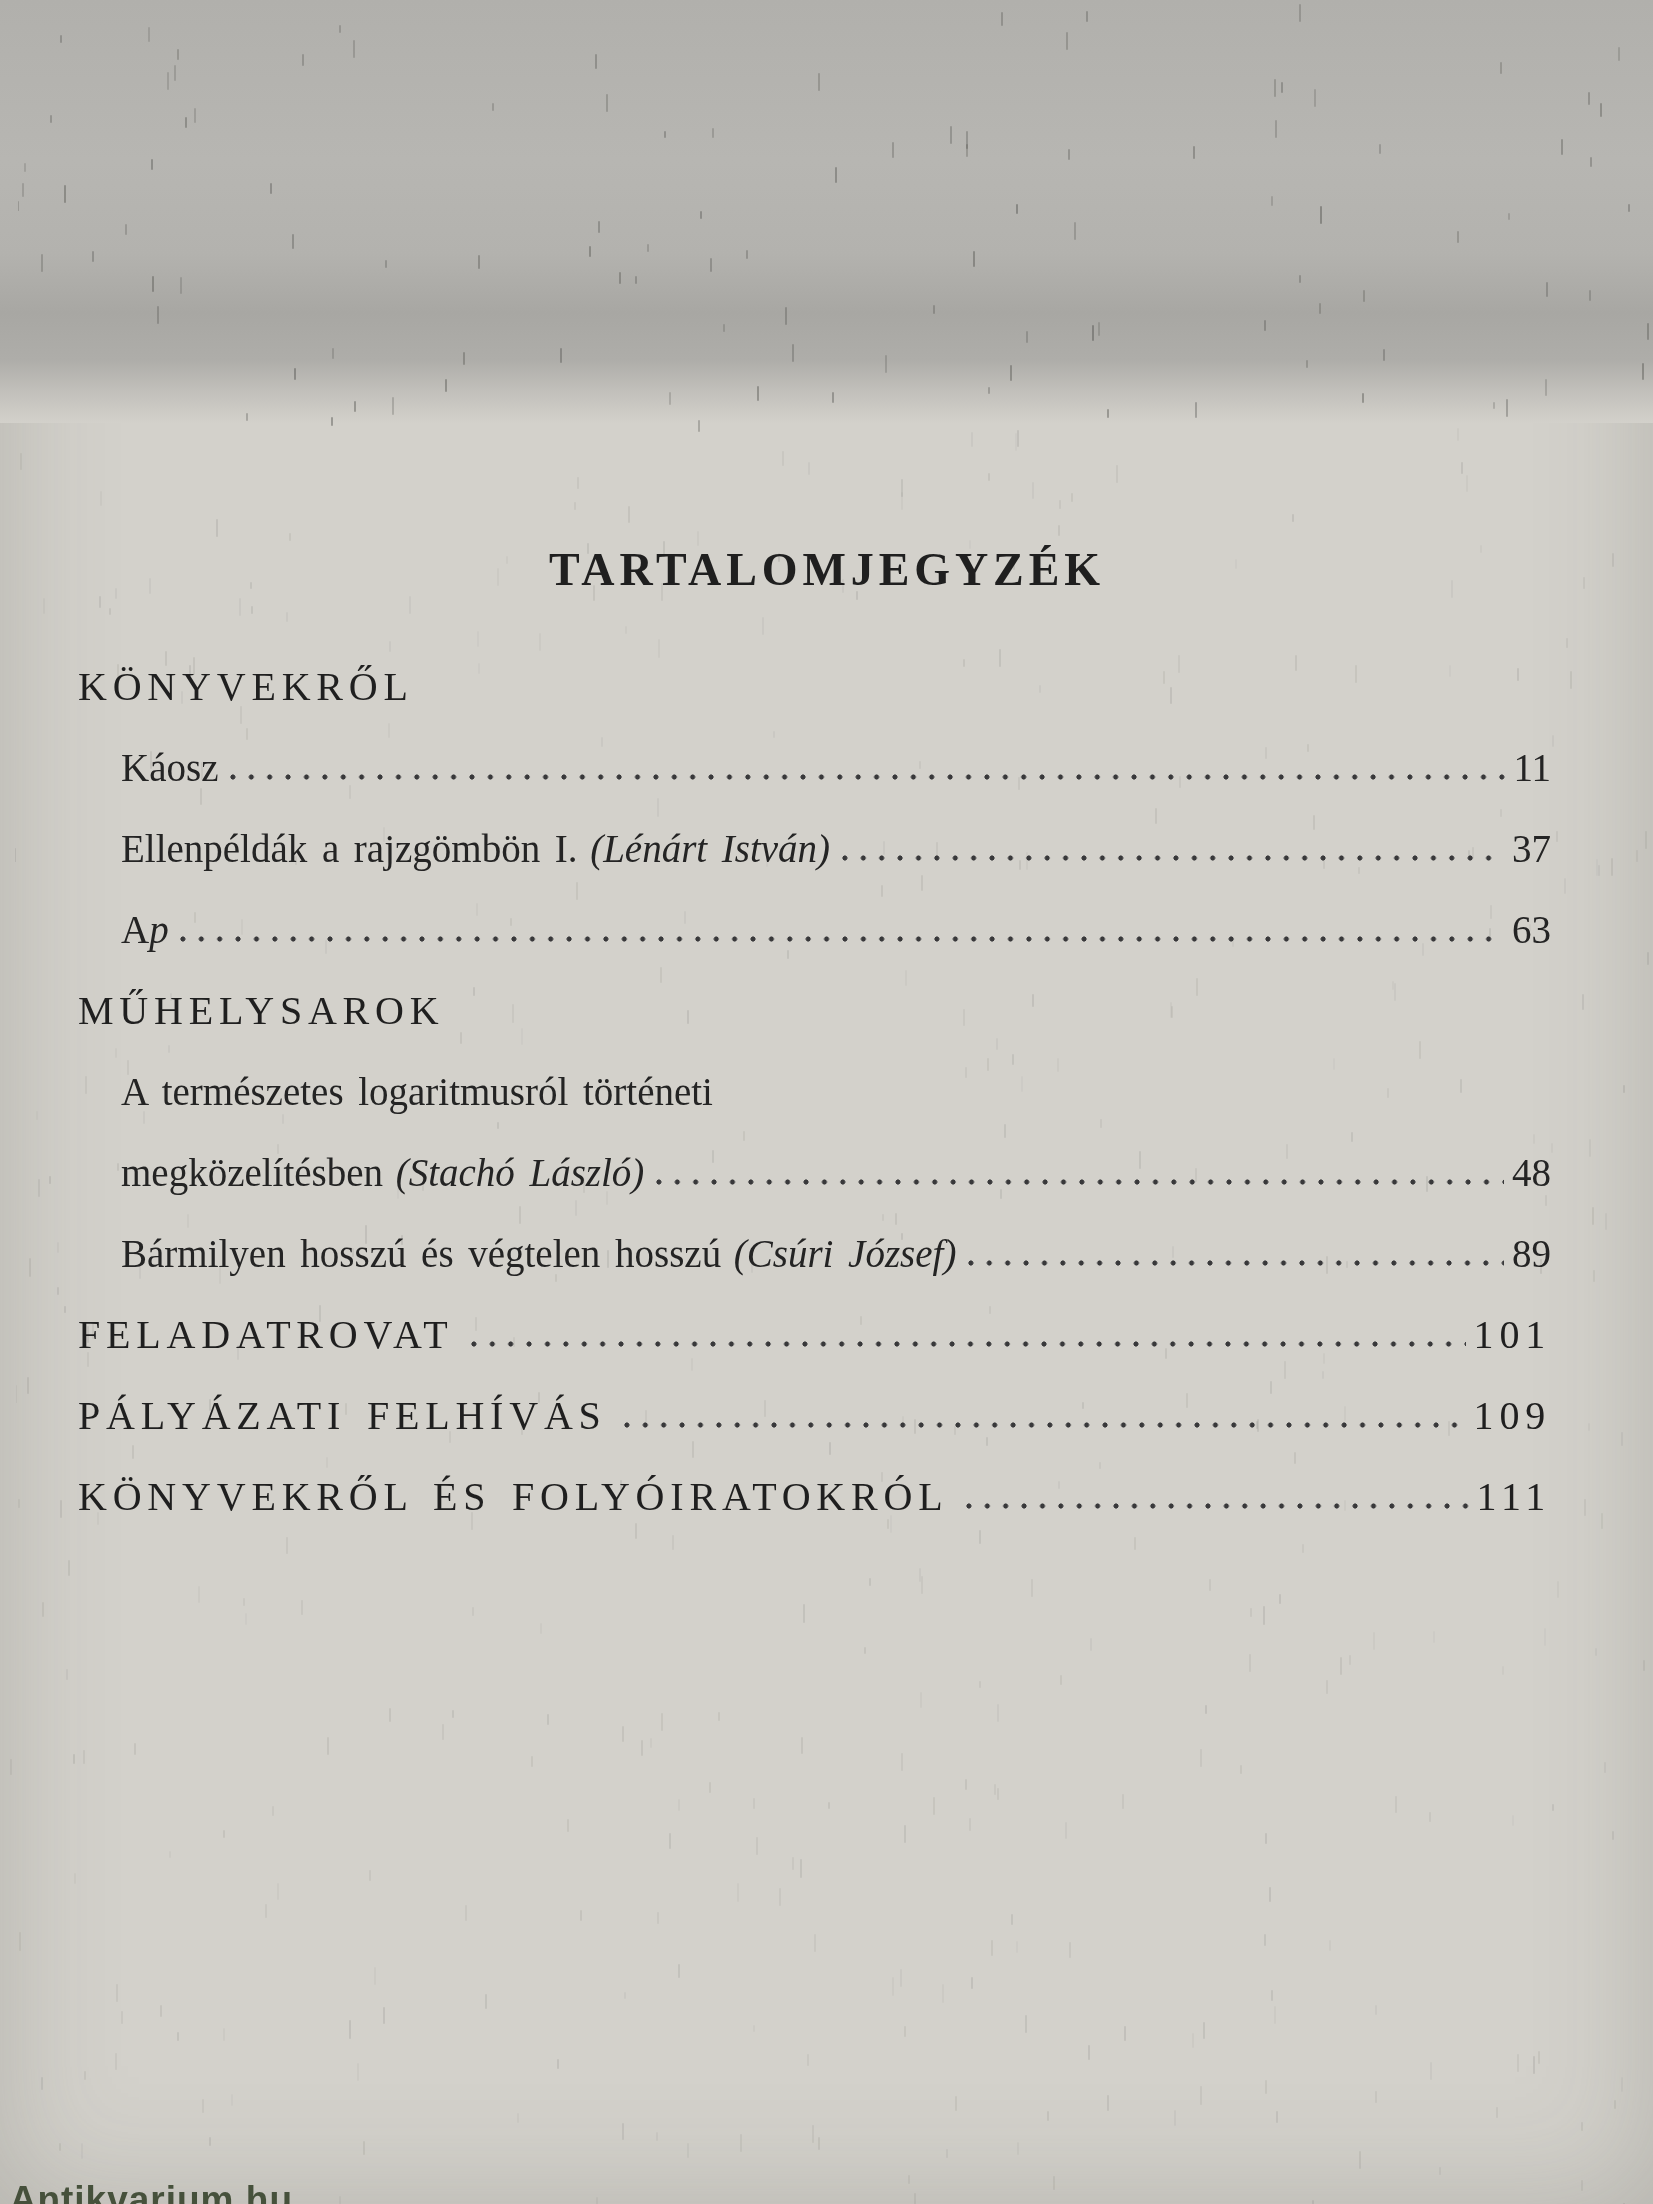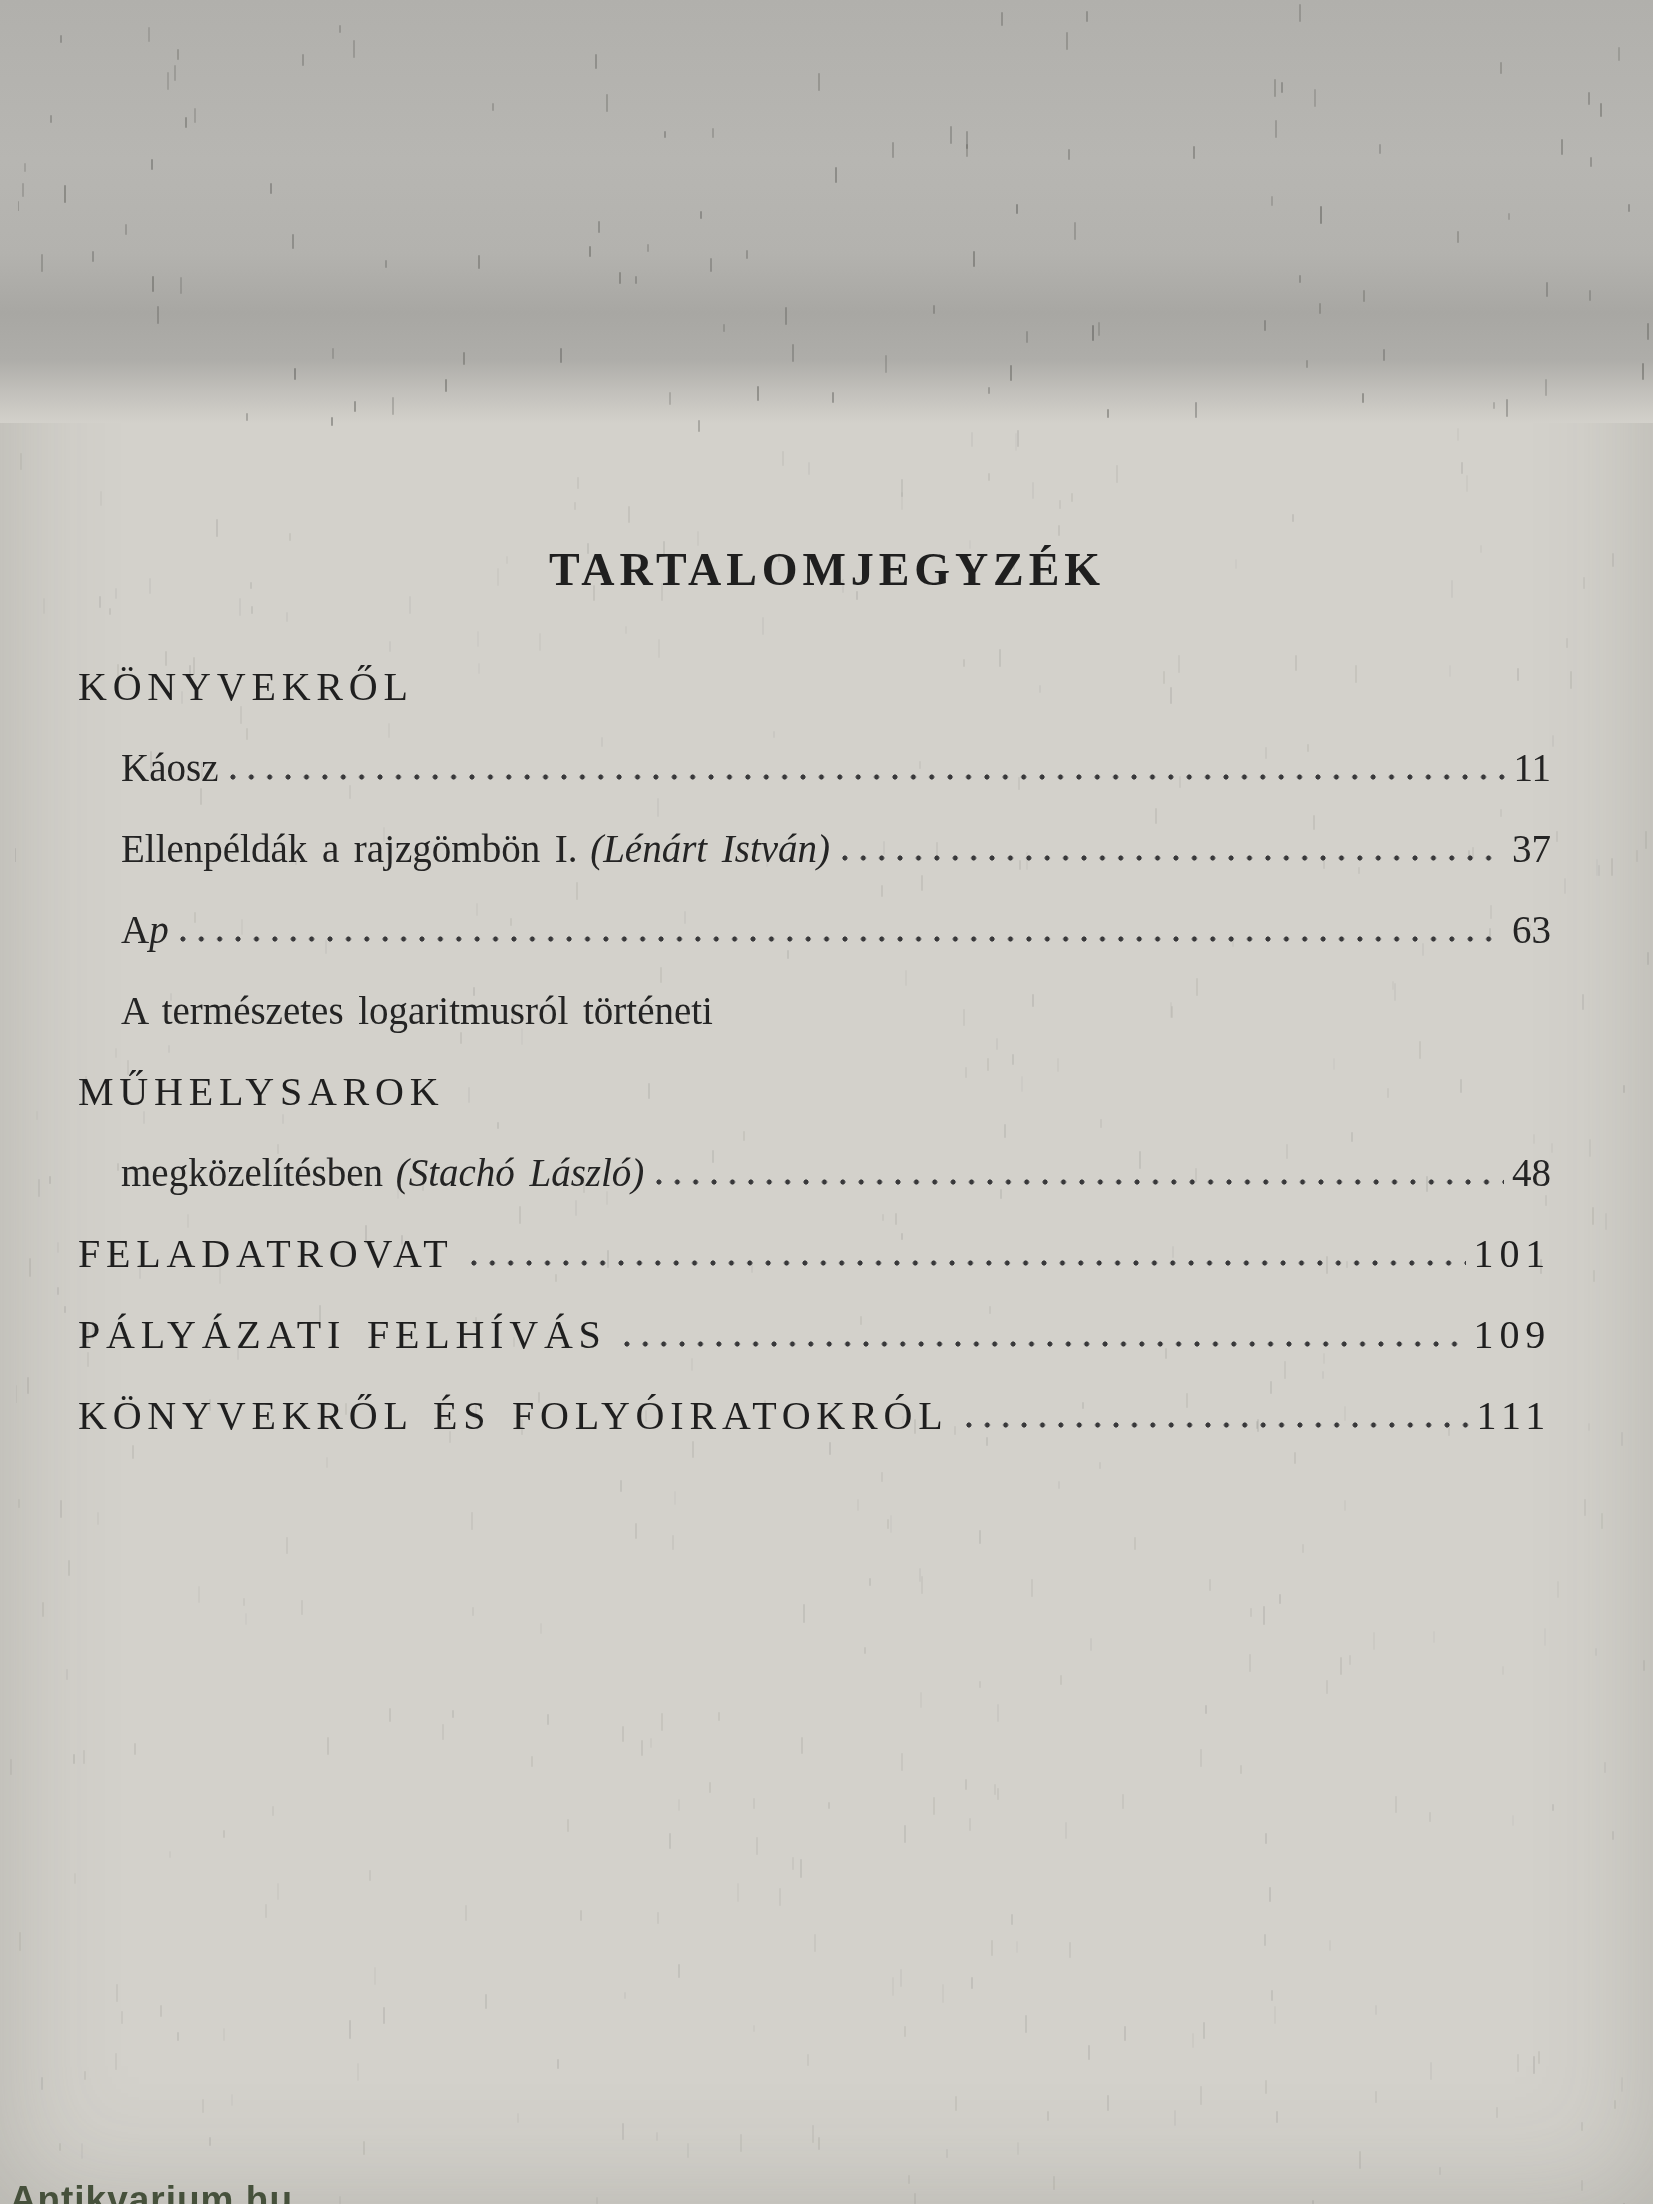--- a/index.html
+++ b/index.html
@@ -676,35 +676,41 @@
         <span class="pagenum">37</span>
       </div>
 
       <div class="row indent">
         <span>A </span>
           <span class="var">p</span>
         <span class="leader"></span>
         <span class="pagenum">63</span>
       </div>
 
+      <div class="row section-row">
+        <span>MŰHELYSAROK</span>
+      </div>
+
       <div class="row indent">
         <span>A természetes logaritmusról történeti</span>
-      </div>
-
-      <div class="row section-row">
-        <span>MŰHELYSAROK</span>
       </div>
 
       <div class="row indent">
         <span>megközelítésben</span>
           <span class="author">(Stachó László)</span>
         <span class="leader"></span>
         <span class="pagenum">48</span>
       </div>
 
+      <div class="row indent">
+        <span>Bármilyen hosszú és végtelen hosszú</span>
+          <span class="author">(Csúri József)</span>
+        <span class="leader"></span>
+        <span class="pagenum">89</span>
+      </div>
 
 
       <div class="row section-row">
         <span>FELADATROVAT</span>
         <span class="leader"></span>
         <span class="pagenum">101</span>
       </div>
 
       <div class="row section-row">
         <span>PÁLYÁZATI FELHÍVÁS</span>

